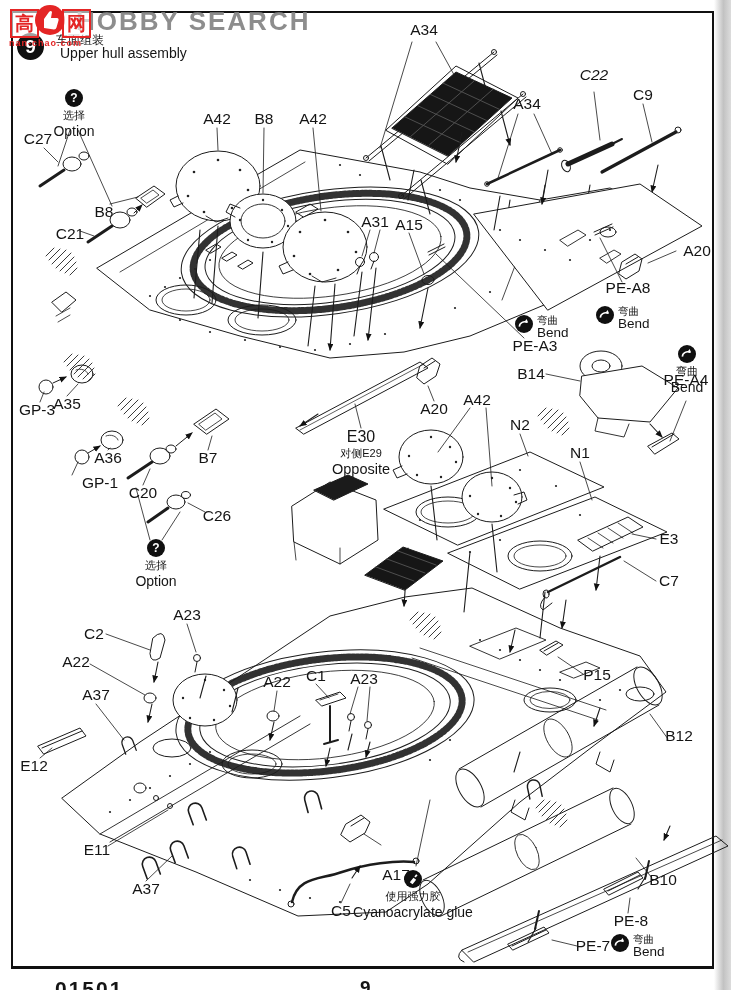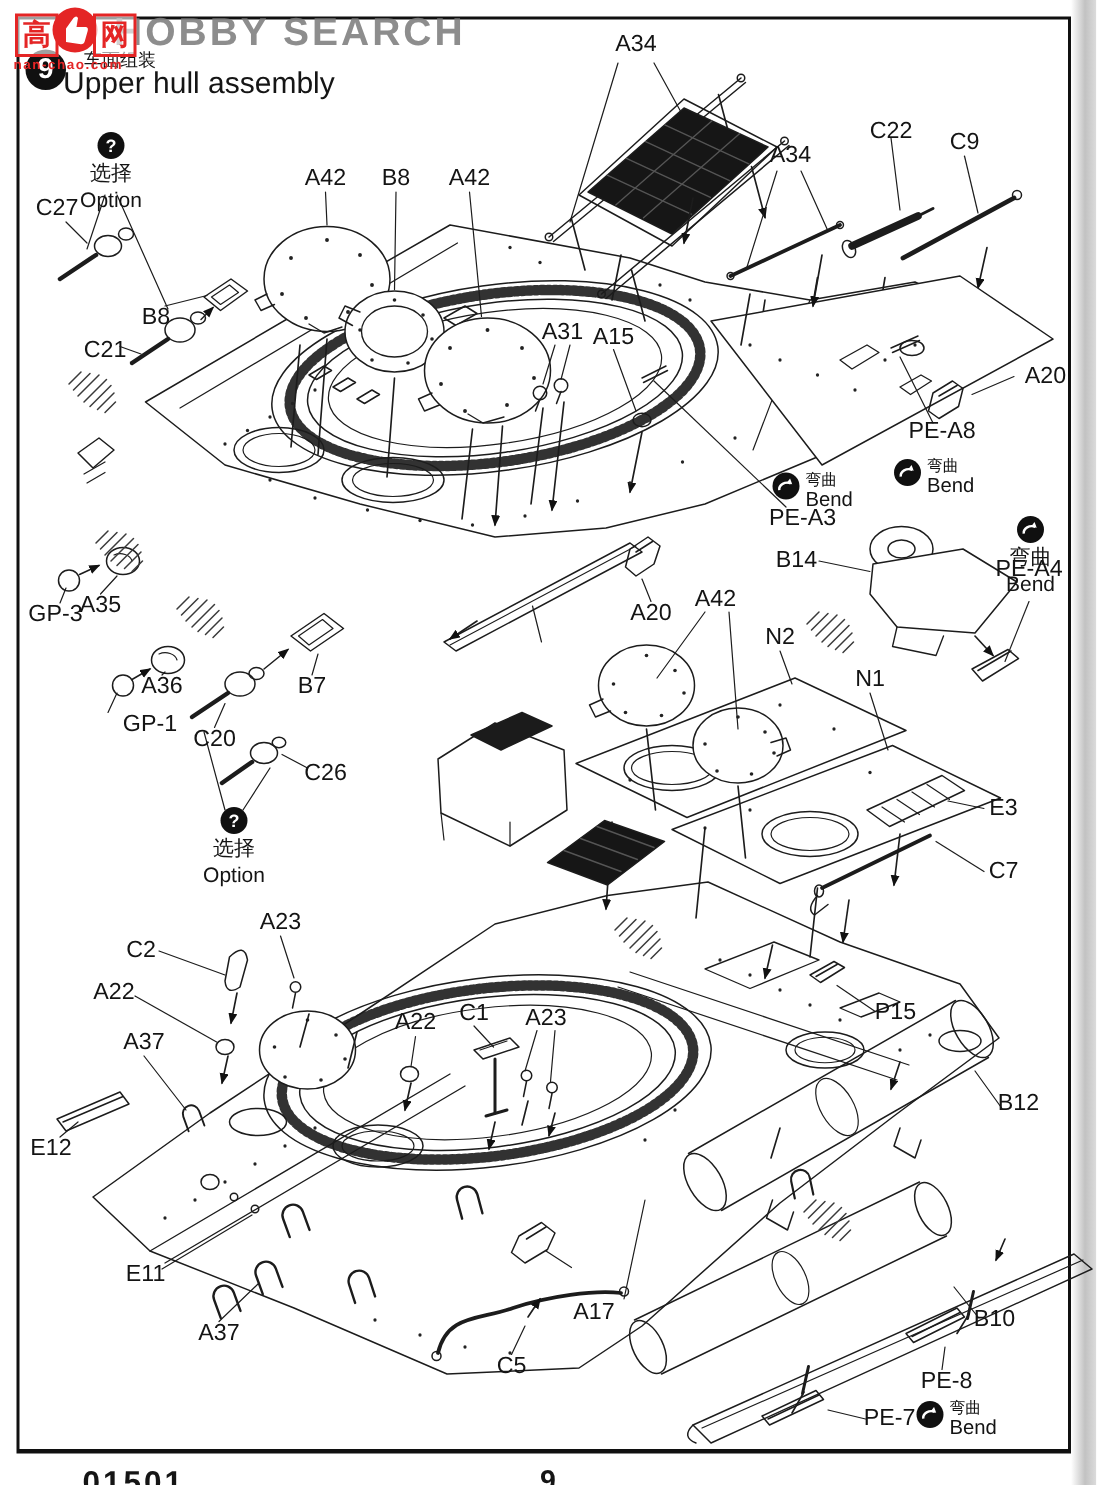--- a/index.html
+++ b/index.html
@@ -18,31 +18,31 @@
         color:#e42525;font-weight:bold;font-size:19px;text-align:center;line-height:25px;background:rgba(255,255,255,.6);}
   .wm-box.l{left:6px}.wm-box.r{left:58px}
   .wm-thumb{position:absolute;left:31px;top:3px;width:30px;height:30px;border-radius:50%;background:#e42525;}
   .wm-url{position:absolute;left:5px;top:36px;font-size:9px;font-weight:bold;color:#e42525;
         letter-spacing:1px;white-space:nowrap;}
   
   .step{position:absolute;left:17px;top:32px;z-index:5;}
   .step-num{position:absolute;left:0;top:1px;width:27px;height:27px;border-radius:50%;
         background:#101010;color:#fff;font-size:19px;font-weight:bold;text-align:center;line-height:27px;}
   .step-zh{position:absolute;left:39px;top:0px;font-size:12px;white-space:nowrap;}
-  .step-en{position:absolute;left:25px;top:13px;font-size:20px;white-space:nowrap;}
+  .step-en{position:absolute;left:43px;top:13px;font-size:14px;white-space:nowrap;}
   
   .labels-layer{position:absolute;left:0;top:0;width:100%;height:100%;z-index:4;pointer-events:none;}
   .part-label{position:absolute;transform:translate(-50%,-50%);font-size:15.5px;color:#141414;
         white-space:nowrap;}
   
   .note{position:absolute;z-index:5;color:#141414;}
   .dot-icon{display:inline-block;width:18px;height:18px;border-radius:50%;background:#101010;
         color:#fff;text-align:center;line-height:18px;font-size:12px;font-weight:bold;vertical-align:middle;}
   .note.col{text-align:center;}
-  .note.col .zh{font-size:14px;margin-top:1px;white-space:nowrap;}
+  .note.col .zh{font-size:11px;margin-top:1px;white-space:nowrap;}
   .note.col .en{font-size:14px;white-space:nowrap;}
   .note.row{display:flex;align-items:flex-start;}
   .note.row .txt{margin-left:4px;line-height:1.05;}
   .note.row .zh{font-size:10.5px;white-space:nowrap;}
   .note.row .en{font-size:13.5px;white-space:nowrap;}
   .e30block{text-align:center;}
   .e30block .p{font-size:16px;}
   .e30block .zh{font-size:11px;}
   .e30block .en{font-size:14.5px;}
   
@@ -546,21 +546,21 @@
 
   <div class="step">
     <div class="step-num">9</div>
     <div class="step-zh">车面组装</div>
     <div class="step-en">Upper hull assembly</div>
   </div>
 
   <div class="labels-layer">
       <div class="part-label" style="left: 424px; top: 30px;">A34</div>
       <div class="part-label" style="left: 527px; top: 104px;">A34</div>
-      <div class="part-label" style="left: 594px; top: 88px;">C22</div>
+      <div class="part-label" style="left: 594px; top: 75px; font-style: italic;">C22</div>
       <div class="part-label" style="left: 643px; top: 95px;">C9</div>
       <div class="part-label" style="left: 38px; top: 139px;">C27</div>
       <div class="part-label" style="left: 104px; top: 212px;">B8</div>
       <div class="part-label" style="left: 70px; top: 234px;">C21</div>
       <div class="part-label" style="left: 217px; top: 119px;">A42</div>
       <div class="part-label" style="left: 264px; top: 119px;">B8</div>
       <div class="part-label" style="left: 313px; top: 119px;">A42</div>
       <div class="part-label" style="left: 375px; top: 222px;">A31</div>
       <div class="part-label" style="left: 409px; top: 225px; text-align: center;">A15</div>
       <div class="part-label" style="left: 697px; top: 251px;">A20</div>
@@ -659,18 +659,33 @@
           <path d="M5,13 a6,5 0 0 1 8.5,-5" stroke="#fff" stroke-width="1.8" fill="none"></path>
           <path d="M13,4.5 l1.6,4.2 l-4.3,-0.8 z" fill="#fff"></path>
         </svg>
     </span>
     <span class="txt">
         <div class="zh">弯曲</div>
         <div class="en">Bend</div>
       </span>
   </div>
 
-
+  <div class="note col" style="left:348px;top:869px;width:130px;">
+    <span class="dot-icon">
+      <svg width="18" height="18" viewBox="0 0 20 20">
+          <circle cx="10" cy="10" r="9" fill="#101010"></circle>
+          <path d="M6.5,13.5 l4,-5 l3,2.2 l-4,5 z M11.5,7.2 l2,-2.6 l1.6,1.2 l-2,2.6 z" fill="#fff"></path>
+        </svg>
+    </span>
+    <div class="zh">使用强力胶</div>
+    <div class="en">Cyanoacrylate glue</div>
+  </div>
+
+  <div class="note e30block" style="left:321px;top:428px;width:80px;">
+    <div class="p">E30</div>
+    <div class="zh">对侧E29</div>
+    <div class="en">Opposite</div>
+  </div>
 
   <div class="footer-kit">01501</div>
   <div class="footer-page">9</div>
 
 </div>
 
 </body></html>

